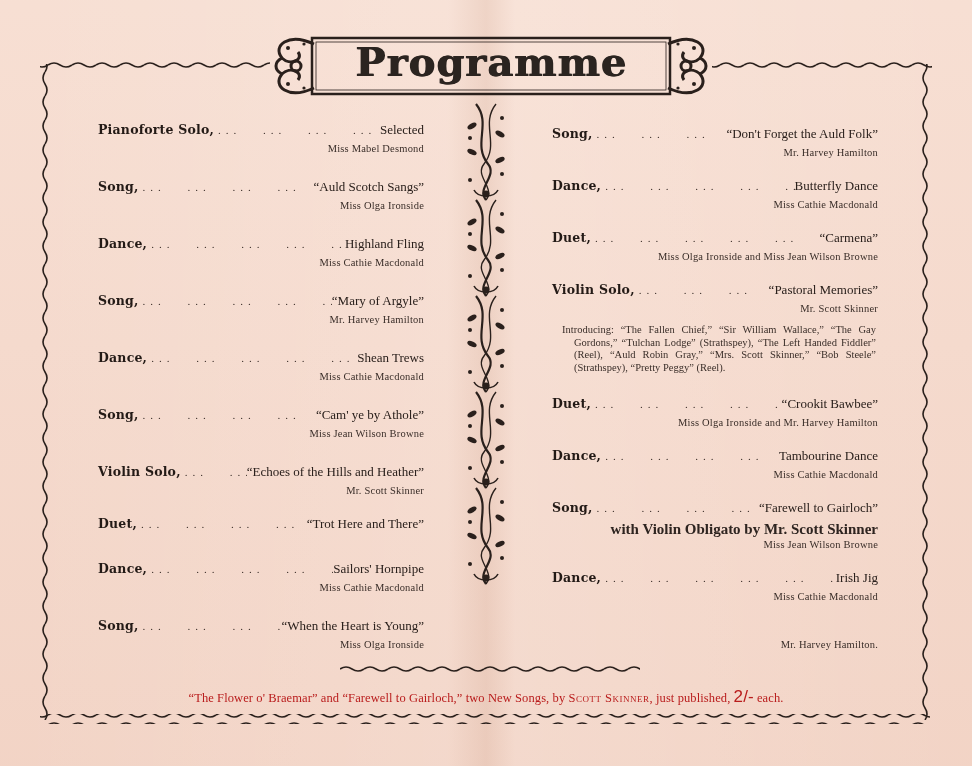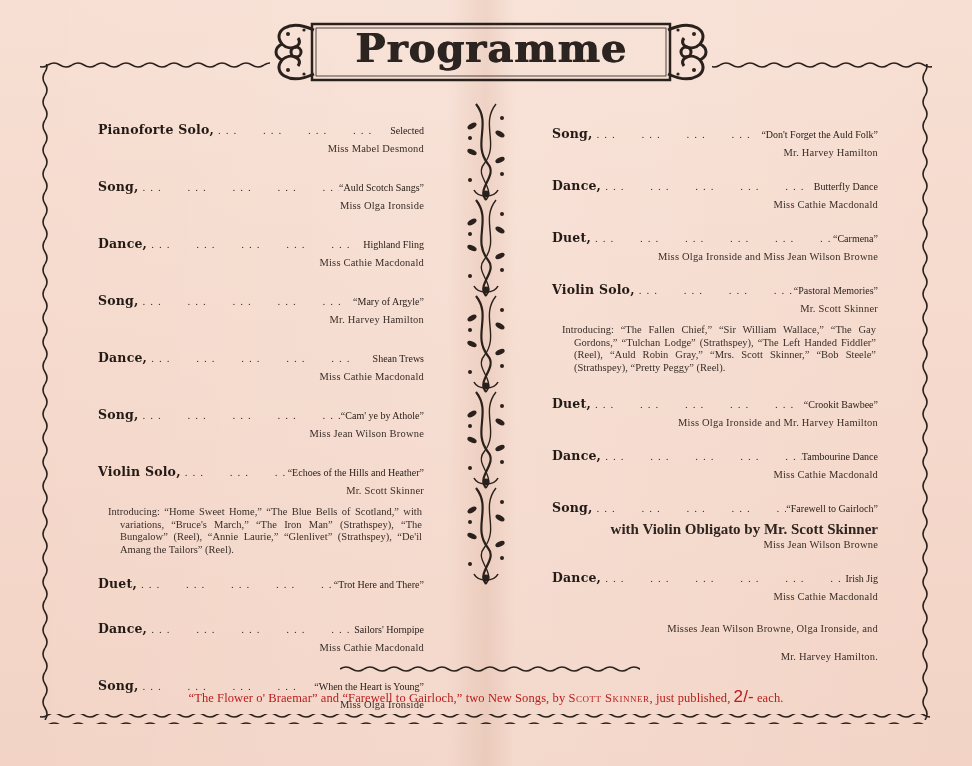--- a/index.html
+++ b/index.html
@@ -9,21 +9,21 @@
       background-image:
         linear-gradient(90deg, rgba(255,255,255,0) 0%, rgba(255,255,255,0.10) 46%, rgba(200,160,140,0.18) 50%, rgba(255,255,255,0.12) 53%, rgba(255,255,255,0) 100%),
         linear-gradient(180deg, rgba(255,240,232,0.35) 0%, rgba(240,205,190,0.25) 100%);
       font-family: "Liberation Serif", "DejaVu Serif", serif;
       color: #2a201c;
     }
     .border-svg { position: absolute; left: 0; top: 0; width: 972px; height: 766px; pointer-events: none; }
 
     
     .title-cartouche {
-      position: absolute; left: 268px; top: 18px; width: 446px; height: 68px;
+      position: absolute; left: 268px; top: 32px; width: 446px; height: 68px;
     }
     .title-cartouche svg { position: absolute; left: 0; top: 0; }
     .title-text {
       position: absolute; left: 0; right: 0; top: 6px; text-align: center;
       font-family: "DejaVu Serif", serif; font-weight: bold;
       font-size: 40px; letter-spacing: 1px; color: #2b2420;
       text-shadow: 1px 0 0 #2b2420;
     }
 
     
@@ -41,21 +41,21 @@
     }
     .item-type {
       font-family: "DejaVu Serif", serif; font-weight: bold; font-size: 12.5px;
       letter-spacing: 0.2px; color: #231a16;
     }
     .leader {
       flex: 1; overflow: hidden; font-size: 11px; color: #3a2e29;
       letter-spacing: 5px; padding: 0 4px; text-align: center;
     }
     .leader::before { content: "...  ...  ...  ...  ...  ...  ...  ...  ...  ...  ...  ..."; word-spacing: 14px; }
-    .item-title { font-size: 10px; color: #2a201c; }
+    .item-title { font-size: 13px; color: #2a201c; }
     .performer {
       text-align: right; font-size: 10.5px; color: #3a2e29; margin-top: 1px; letter-spacing: 0.2px;
     }
     .obligato {
       text-align: right; font-size: 15px; color: #2e2420; font-weight: bold; margin-top: 1px;
     }
     .intro {
       font-size: 10.5px; color: #3a2e29; line-height: 12.5px; margin-top: 10px;
       text-align: justify; padding-left: 22px; text-indent: -12px; padding-right: 2px;
     }
@@ -207,21 +207,20 @@
     <div class="performer">Miss Jean Wilson Browne</div>
   </div>
   <div class="gap-std"></div>
   <div class="item">
     <div class="item-line">
         <span class="item-type">Violin Solo,</span>
         <span class="leader"></span>
         <span class="item-title">“Echoes of the Hills and Heather”</span>
       </div>
     <div class="performer">Mr. Scott Skinner</div>
-    <div class="intro">Introducing: “Home Sweet Home,” “The Blue Bells of Scotland,” with variations, “Bruce's March,” “The Iron Man” (Strathspey), “The Bungalow” (Reel), “Annie Laurie,” “Glenlivet” (Strathspey), “De'il Amang the Tailors” (Reel).</div>
   </div>
   <div class="gap-std" style="height:20px"></div>
   <div class="item">
     <div class="item-line">
         <span class="item-type">Duet,</span>
         <span class="leader"></span>
         <span class="item-title">“Trot Here and There”</span>
       </div>
   </div>
   <div class="gap-std"></div>
@@ -313,21 +312,20 @@
   <div class="item">
     <div class="item-line">
         <span class="item-type">Dance,</span>
         <span class="leader"></span>
         <span class="item-title">Irish Jig</span>
       </div>
     <div class="performer">Miss Cathie Macdonald</div>
   </div>
   <div class="gap-std" style="height:20px"></div>
   <div class="item">
-    <div class="performer">Misses Jean Wilson Browne, Olga Ironside, and</div>
     <div class="performer" style="margin-top:17px">Mr. Harvey Hamilton.</div>
   </div>
 </div>
 
 <svg class="footer-wave" viewBox="0 0 300 10">
   <rect x="0" y="0" width="300" height="10" fill="url(#waveH)"></rect>
 </svg>
 <div class="footer-note">
   <span>“The Flower o' Braemar” and “Farewell to Gairloch,” two  New Songs, by </span><span class="smallcaps">Scott Skinner</span><span>, just published, </span><span class="price">2/-</span><span> each.</span>
 </div>

